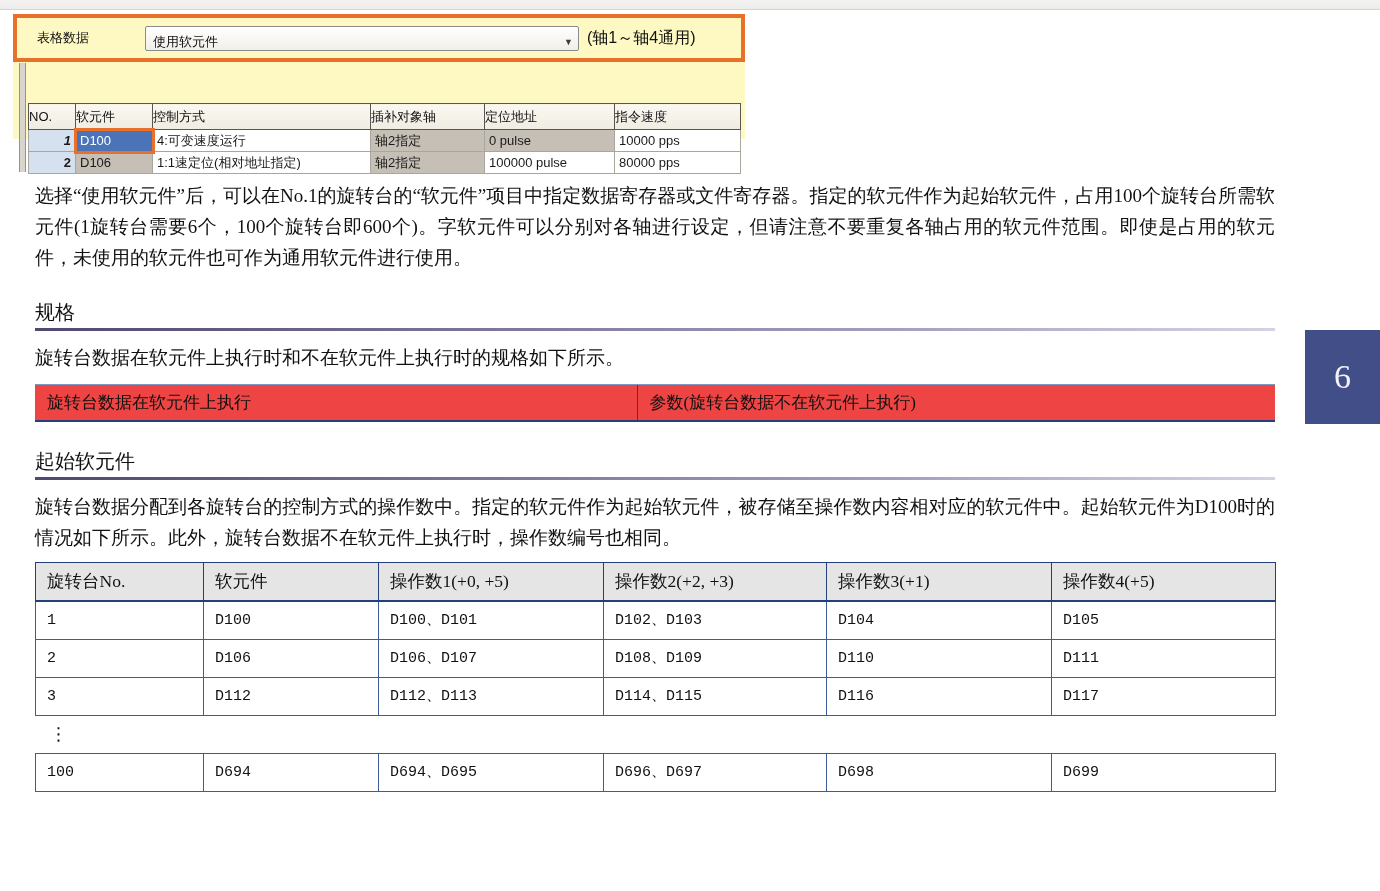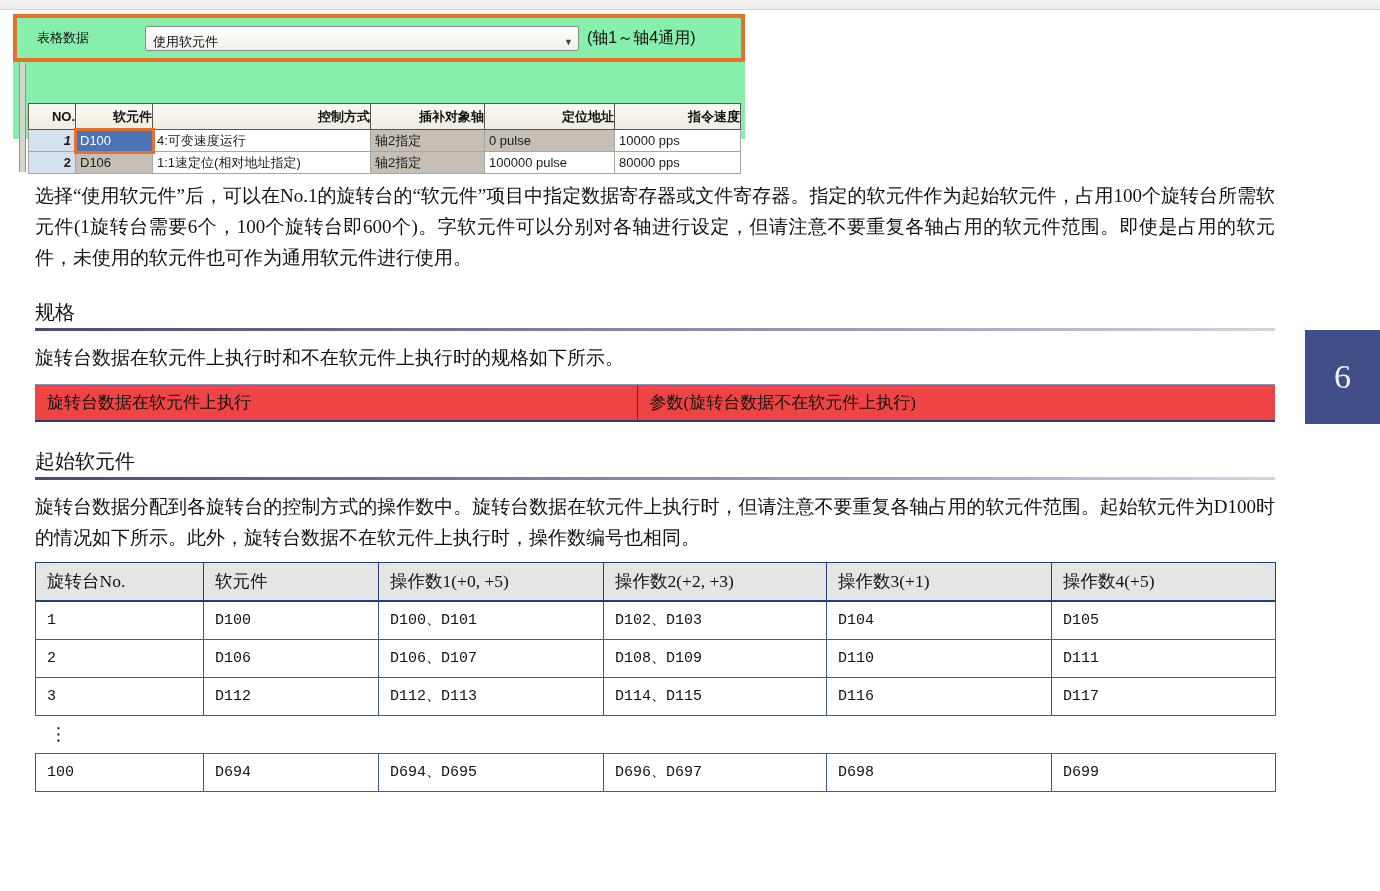--- a/index.html
+++ b/index.html
@@ -2,37 +2,37 @@
 <html><head>
 <meta charset="utf-8">
 <style>
   html,body{margin:0;padding:0;}
   body{width:1380px;height:891px;background:#ffffff;position:relative;overflow:hidden;
        font-family:"Liberation Sans",sans-serif;color:#1a1a1a;}
   .topbar{position:absolute;left:0;top:0;width:1380px;height:9px;
           background:linear-gradient(#f4f3f2,#ececeb);border-bottom:1px solid #d7d5d3;}
 
   
-  .shot{position:absolute;left:13px;top:14px;width:732px;height:125px;background:#86efac;}
+  .shot{position:absolute;left:13px;top:14px;width:732px;height:125px;background:#fef9c3;}
   .hlbox{position:absolute;left:0;top:0;width:732px;height:48px;box-sizing:border-box;
          border:4px solid #e8702a;display:flex;align-items:center;}
   .dlg-label{font-size:13px;color:#111;margin-left:20px;width:108px;}
   .combo{width:434px;height:25px;box-sizing:border-box;border:1px solid #898c8f;border-radius:2px;
          background:linear-gradient(#ffffff,#f1efe9);display:flex;align-items:center;
          justify-content:space-between;padding:8px 5px 0 7px;font-size:13px;color:#111;}
   .combo .arr{font-size:9px;color:#3a3a3a;line-height:1;}
   .axis-note{font-size:16px;color:#111;margin-left:8px;white-space:nowrap;}
   .vstrip{position:absolute;left:6px;top:49px;width:7px;height:109px;background:#d8d5cc;
           border-left:1px solid #96938b;border-right:1px solid #96938b;box-sizing:border-box;}
   table.grid{position:absolute;left:15px;top:89px;border-collapse:collapse;table-layout:fixed;
              width:712px;font-size:13px;background:#fff;border:1px solid #6e6b64;}
   table.grid col.g0{width:47px}table.grid col.g1{width:77px}table.grid col.g2{width:218px}
   table.grid col.g3{width:114px}table.grid col.g4{width:130px}table.grid col.g5{width:126px}
   table.grid th{height:25px;background:linear-gradient(#faf8f1,#efece2);border:1px solid #59564f;
-                font-weight:bold;text-align:right;padding:0;color:#111;}
+                font-weight:normal;text-align:left;padding:0;color:#111;}
   table.grid td{height:21px;border:1px solid #aaa69d;padding:0 4px;white-space:nowrap;overflow:hidden;}
   td.no{background:#d6e1f0;text-align:right;font-weight:bold;}
   td.no.edit{font-style:italic;}
   td.gray{background:#c6bfb5;}
   td.white{background:#ffffff;}
   td.sel{background:#4a73b8;color:#fff;outline:3px solid #e8702a;outline-offset:-1px;}
 
   
   .tab6{position:absolute;left:1305px;top:330px;width:75px;height:94px;background:#414e88;
         color:#f2f2f6;display:flex;align-items:center;justify-content:center;
@@ -137,21 +137,21 @@
       </colgroup>
     <tbody>
         <tr>
       <th>旋转台数据在软元件上执行</th>
       <th>参数(旋转台数据不在软元件上执行)</th>
     </tr>
   </tbody>
     </table>
 
   <div class="sec-head">起始软元件</div>
-  <p class="sec-intro">旋转台数据分配到各旋转台的控制方式的操作数中。旋转台数据在软元件上执行时，但请注意不要重复各轴占用的软元件范围。起始软元件为D100时的情况如下所示。此外，旋转台数据不在软元件上执行时，操作数编号也相同。</p>
+  <p class="sec-intro">旋转台数据分配到各旋转台的控制方式的操作数中。指定的软元件作为起始软元件，被存储至操作数内容相对应的软元件中。起始软元件为D100时的情况如下所示。此外，旋转台数据不在软元件上执行时，操作数编号也相同。</p>
 
   <table class="op">
     <colgroup>
         <col class="o0">
         <col class="o1">
         <col class="o2">
         <col class="o3">
         <col class="o4">
         <col class="o5">
       </colgroup>

